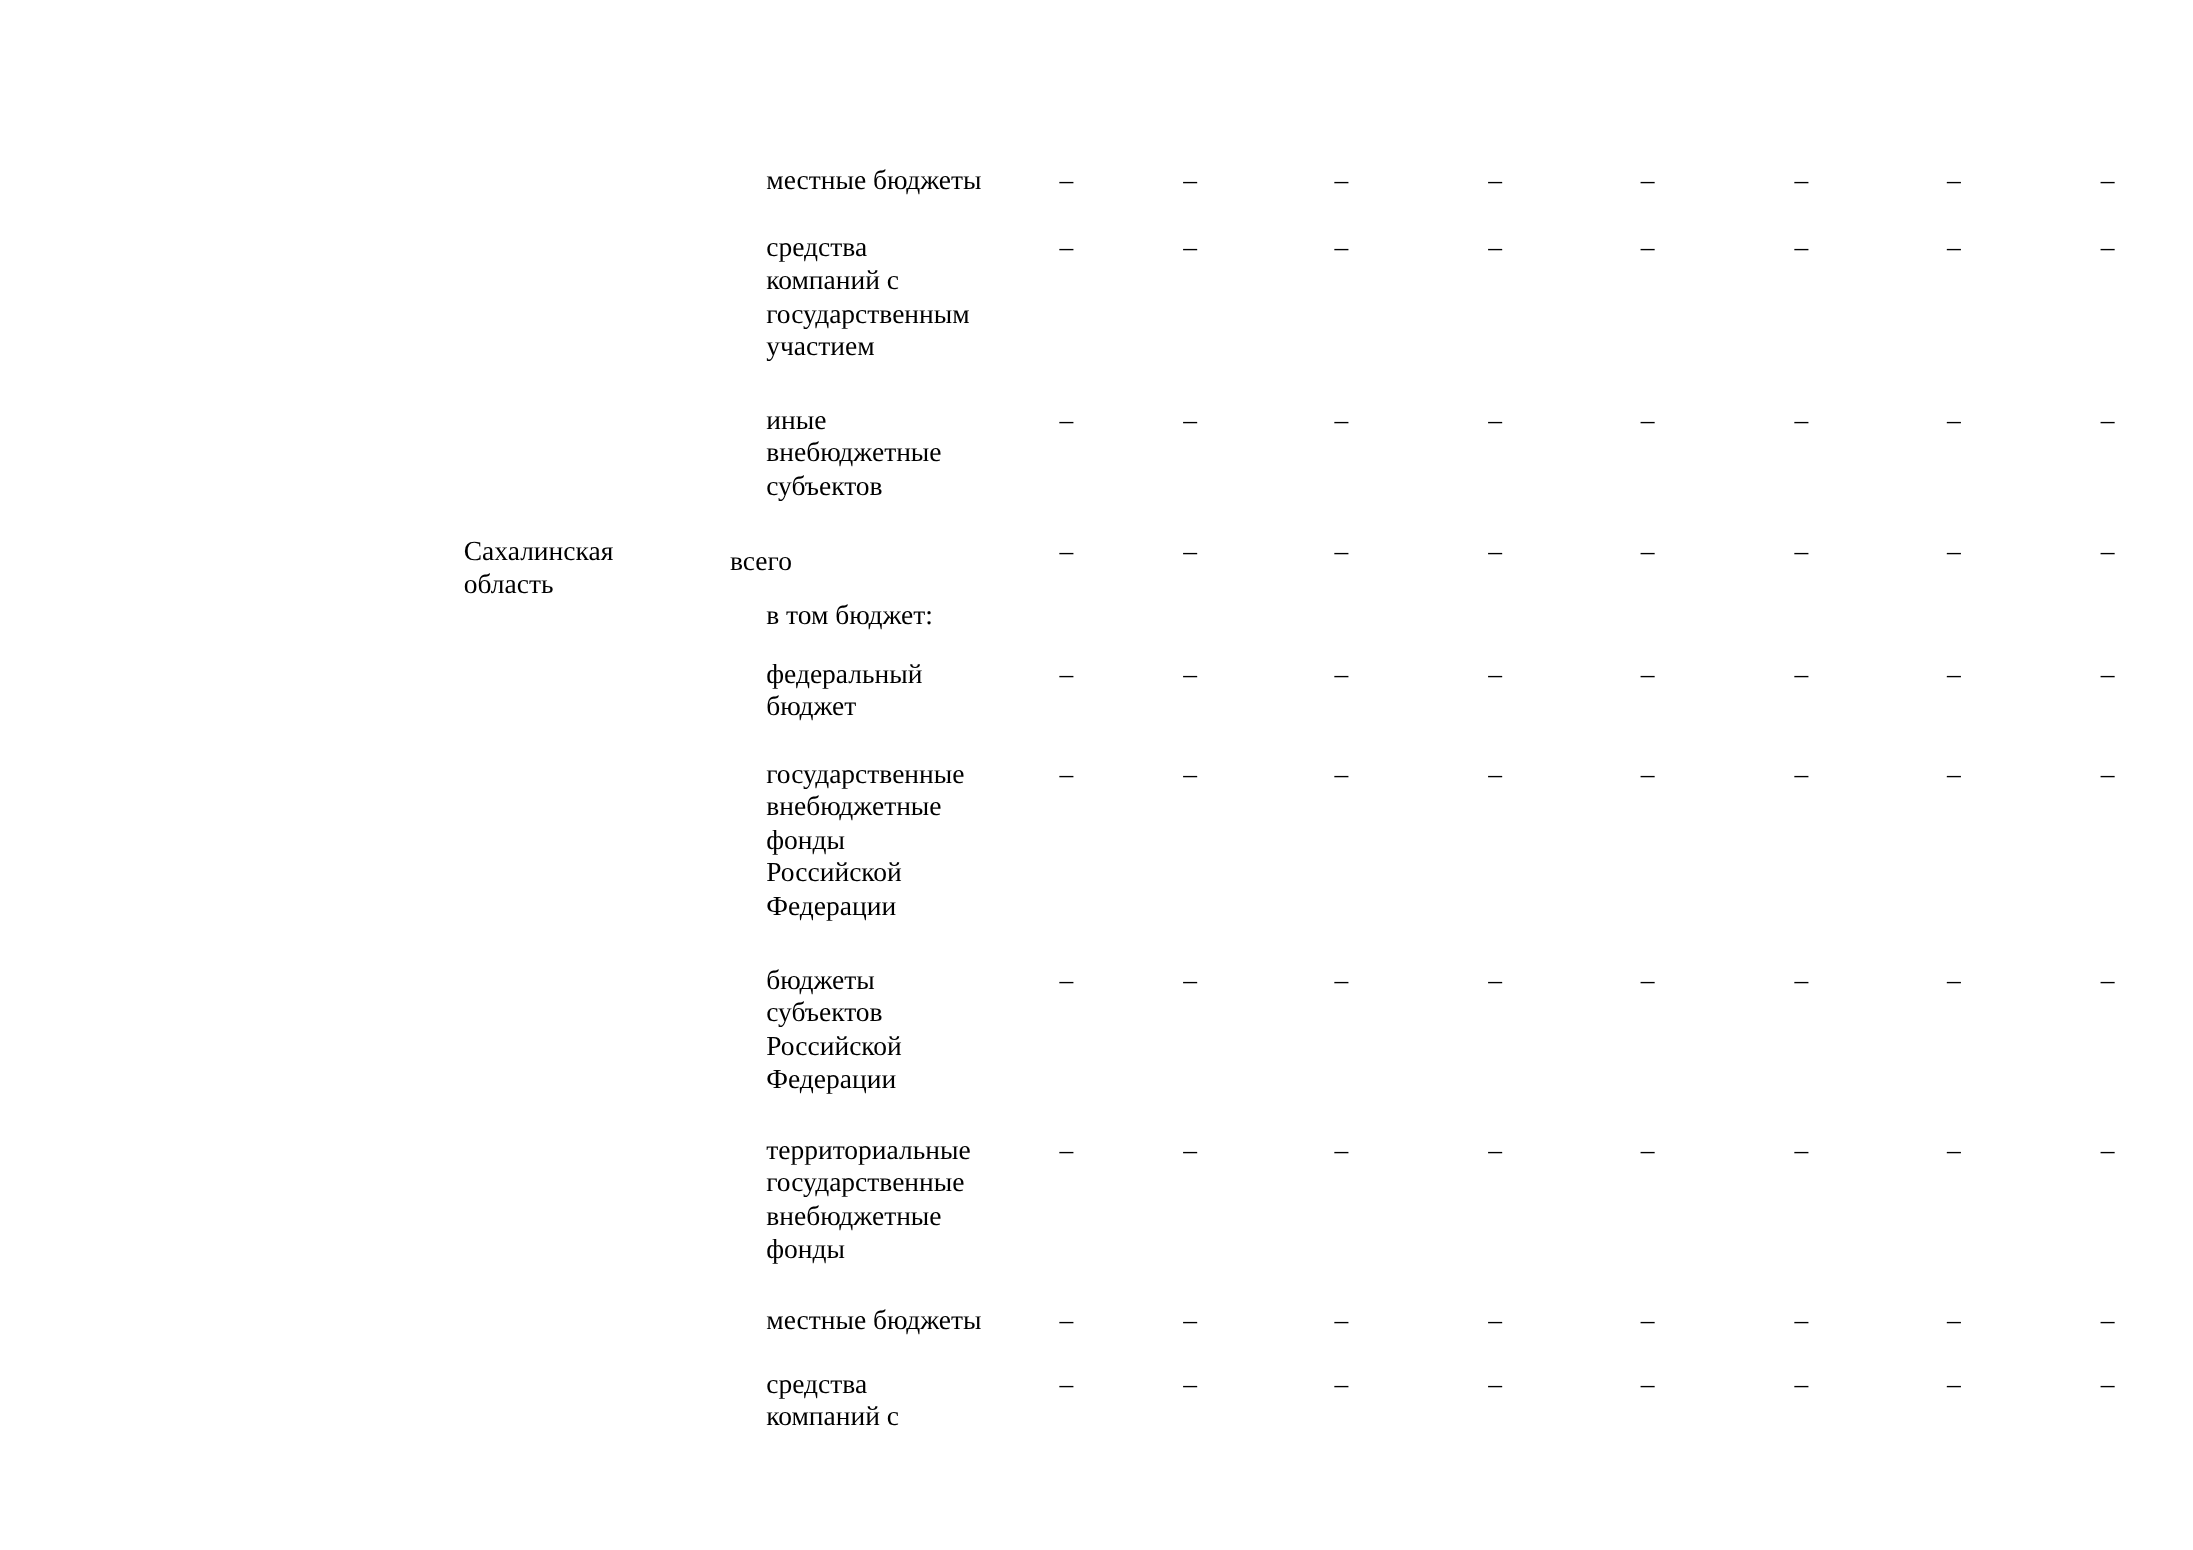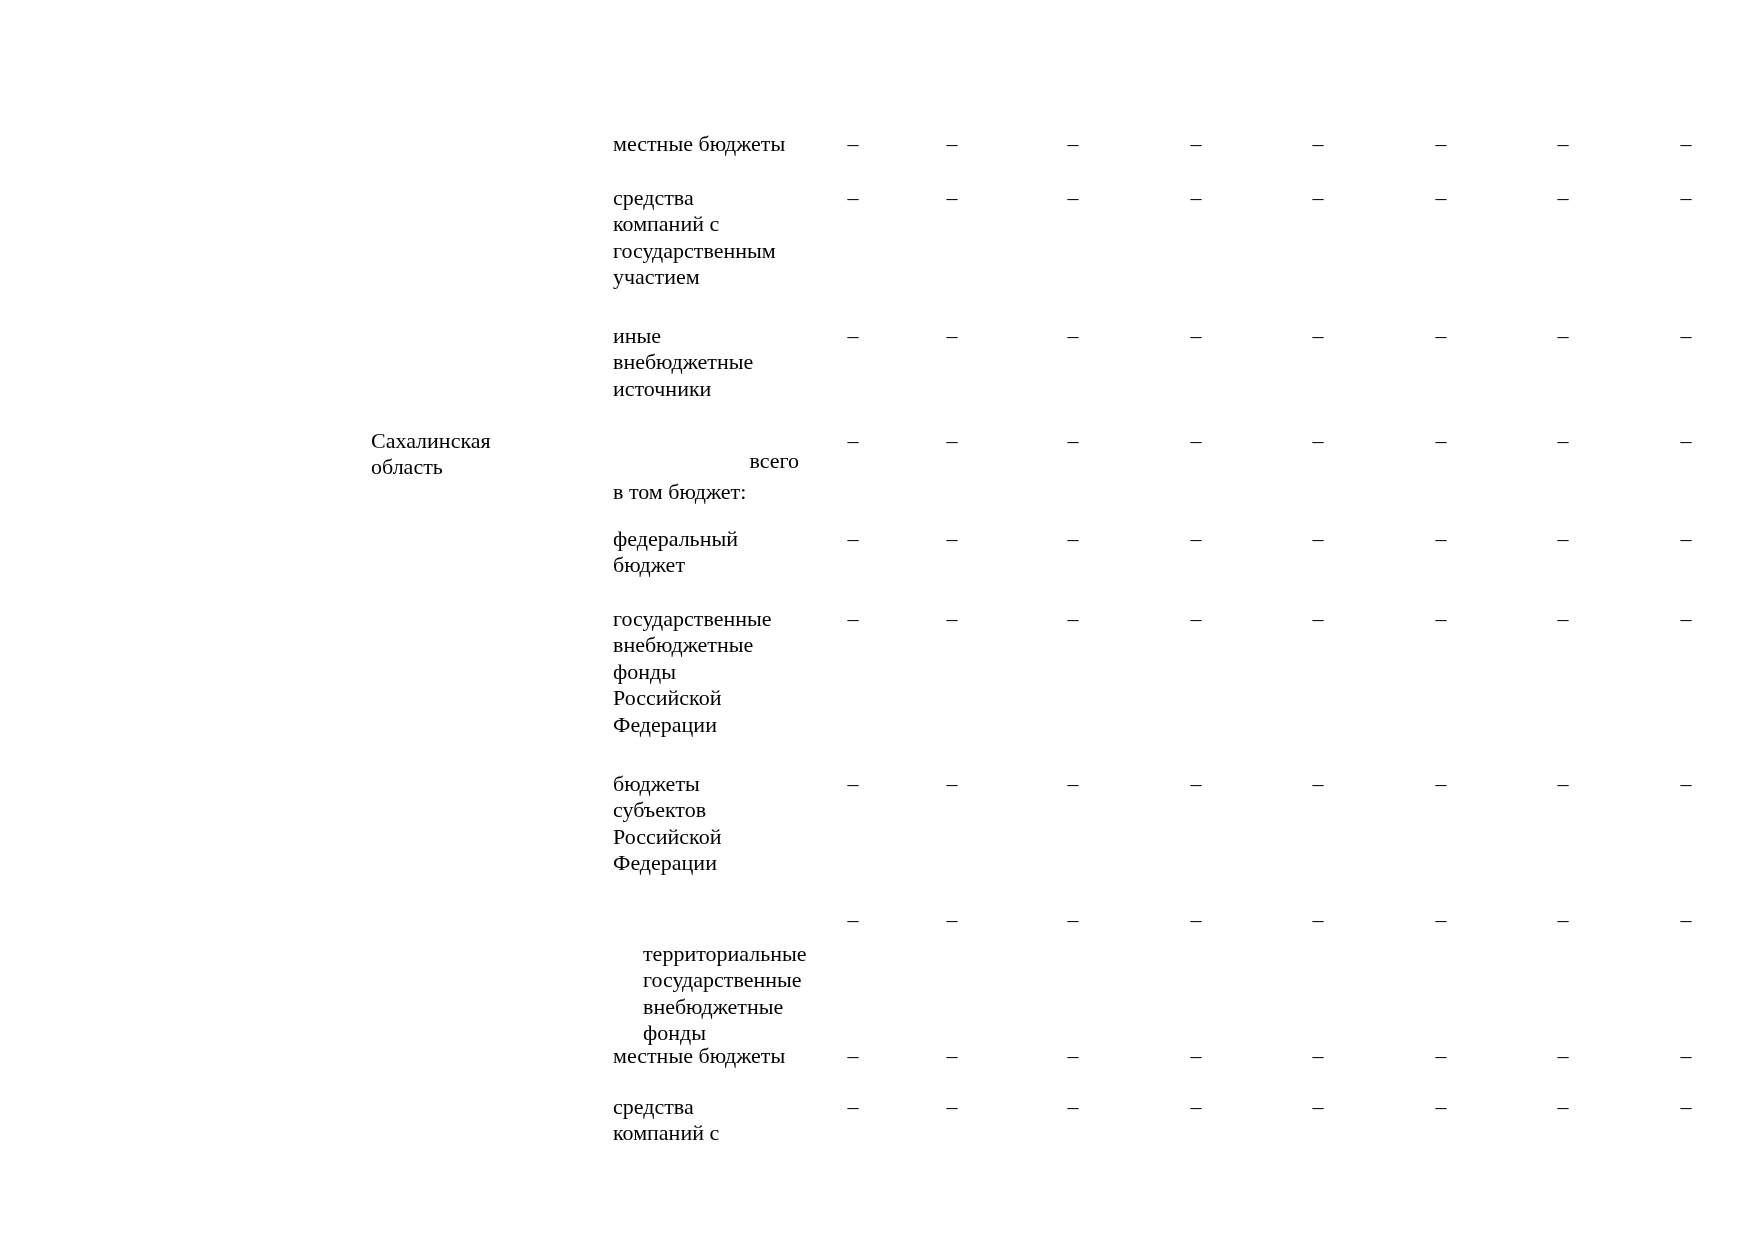--- a/index.html
+++ b/index.html
@@ -63,30 +63,30 @@
       <span class="dash" style="top: 185px; left: 853px;">–</span>
       <span class="dash" style="top: 185px; left: 952px;">–</span>
       <span class="dash" style="top: 185px; left: 1073px;">–</span>
       <span class="dash" style="top: 185px; left: 1196px;">–</span>
       <span class="dash" style="top: 185px; left: 1318px;">–</span>
       <span class="dash" style="top: 185px; left: 1441px;">–</span>
       <span class="dash" style="top: 185px; left: 1563px;">–</span>
       <span class="dash" style="top: 185px; left: 1686px;">–</span>
       <div class="lbl" style="top: 323px;">иные
 внебюджетные
-источники</div>
+субъектов</div>
       <span class="dash" style="top: 323px; left: 853px;">–</span>
       <span class="dash" style="top: 323px; left: 952px;">–</span>
       <span class="dash" style="top: 323px; left: 1073px;">–</span>
       <span class="dash" style="top: 323px; left: 1196px;">–</span>
       <span class="dash" style="top: 323px; left: 1318px;">–</span>
       <span class="dash" style="top: 323px; left: 1441px;">–</span>
       <span class="dash" style="top: 323px; left: 1563px;">–</span>
       <span class="dash" style="top: 323px; left: 1686px;">–</span>
-      <div class="lbl outdent" style="top: 448px; text-align: right;">всего</div>
+      <div class="lbl outdent" style="top: 436px;">всего</div>
       <span class="dash" style="top: 428px; left: 853px;">–</span>
       <span class="dash" style="top: 428px; left: 952px;">–</span>
       <span class="dash" style="top: 428px; left: 1073px;">–</span>
       <span class="dash" style="top: 428px; left: 1196px;">–</span>
       <span class="dash" style="top: 428px; left: 1318px;">–</span>
       <span class="dash" style="top: 428px; left: 1441px;">–</span>
       <span class="dash" style="top: 428px; left: 1563px;">–</span>
       <span class="dash" style="top: 428px; left: 1686px;">–</span>
       <div class="lbl" style="top: 479px;">в том бюджет:</div>
       <div class="lbl" style="top: 526px;">федеральный
@@ -117,21 +117,21 @@
 Российской
 Федерации</div>
       <span class="dash" style="top: 771px; left: 853px;">–</span>
       <span class="dash" style="top: 771px; left: 952px;">–</span>
       <span class="dash" style="top: 771px; left: 1073px;">–</span>
       <span class="dash" style="top: 771px; left: 1196px;">–</span>
       <span class="dash" style="top: 771px; left: 1318px;">–</span>
       <span class="dash" style="top: 771px; left: 1441px;">–</span>
       <span class="dash" style="top: 771px; left: 1563px;">–</span>
       <span class="dash" style="top: 771px; left: 1686px;">–</span>
-      <div class="lbl" style="top: 941px; margin-left: 30px;">территориальные
+      <div class="lbl" style="top: 907px;">территориальные
 государственные
 внебюджетные
 фонды</div>
       <span class="dash" style="top: 907px; left: 853px;">–</span>
       <span class="dash" style="top: 907px; left: 952px;">–</span>
       <span class="dash" style="top: 907px; left: 1073px;">–</span>
       <span class="dash" style="top: 907px; left: 1196px;">–</span>
       <span class="dash" style="top: 907px; left: 1318px;">–</span>
       <span class="dash" style="top: 907px; left: 1441px;">–</span>
       <span class="dash" style="top: 907px; left: 1563px;">–</span>

